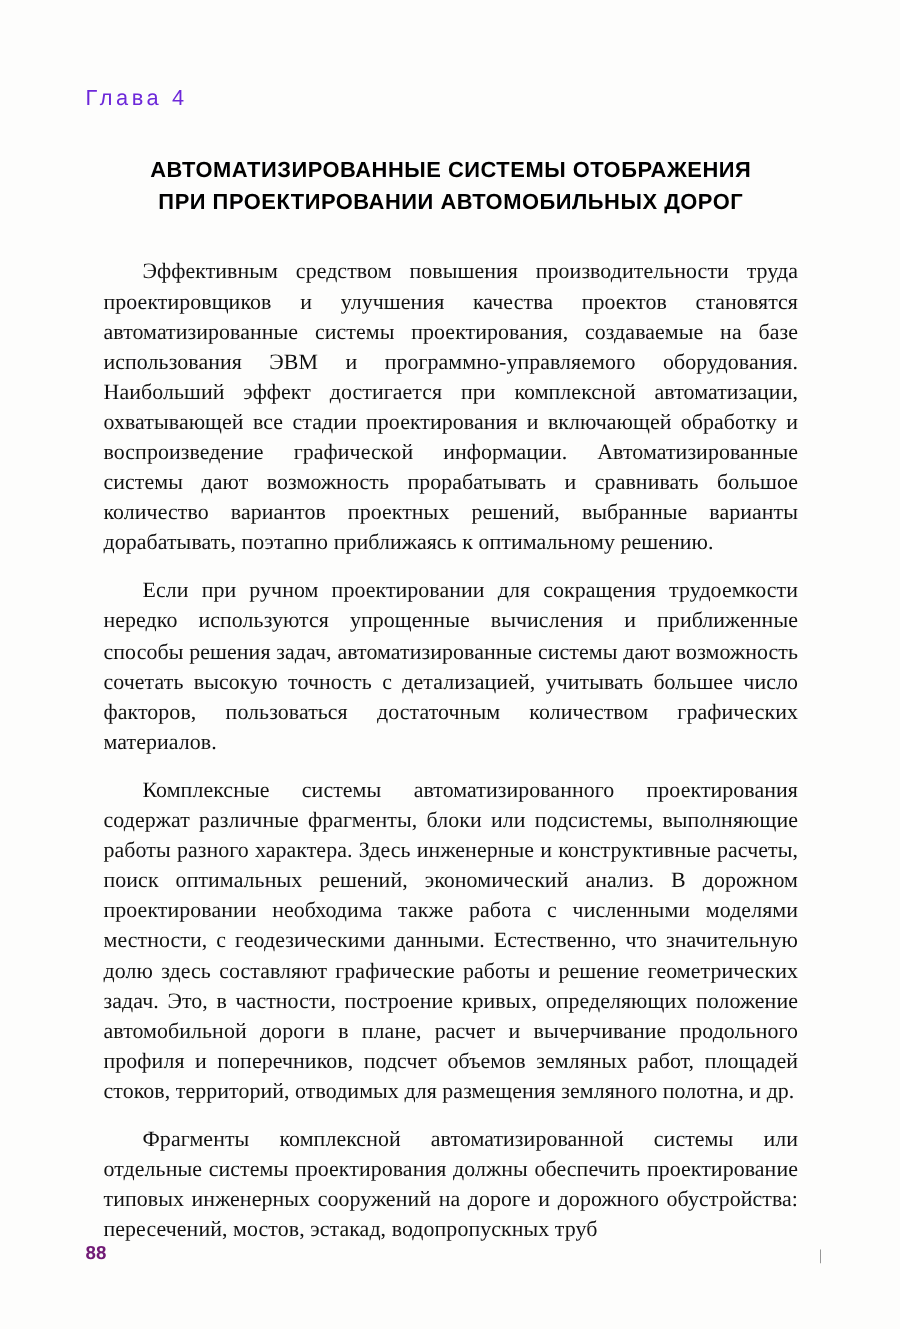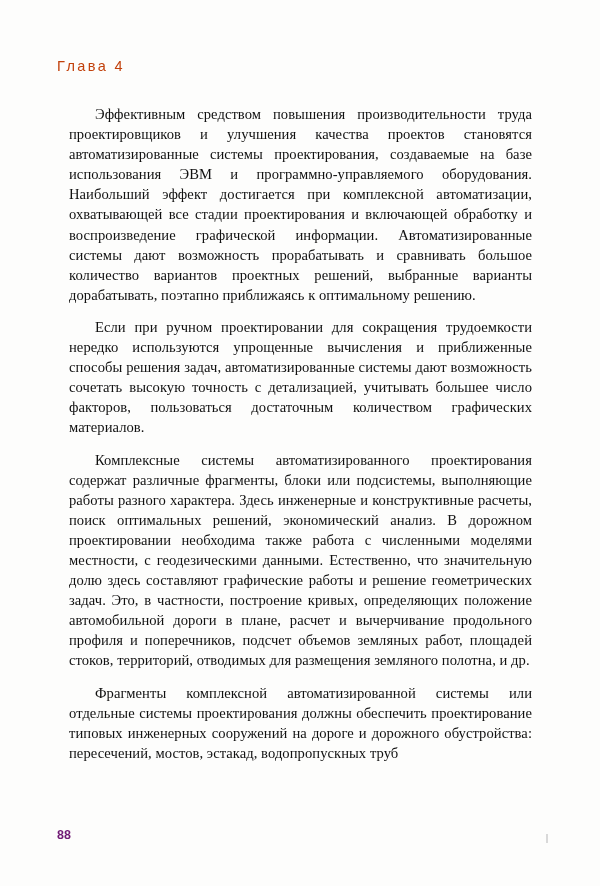--- a/index.html
+++ b/index.html
@@ -20,21 +20,21 @@
     position: absolute;
     left: 57px;
     top: 58px;
     width: 487px;
   }
   .chapter-label {
     font-family: "Liberation Sans", sans-serif;
     font-size: 14.5px;
     letter-spacing: 2.4px;
     font-weight: 400;
-    color: #c2410c;
+    color: #6d28d9;
     margin: 0 0 30px 0;
   }
   .doc-title {
     font-family: "Liberation Sans", sans-serif;
     font-weight: bold;
     font-size: 14.6px;
     letter-spacing: 0.35px;
     line-height: 1.42;
     text-align: center;
     margin: 0;
@@ -84,20 +84,24 @@
   }
 </style>
 </head>
 <body>
 
 <div class="page">
   <div class="content">
 
     <div class="chapter-label">Глава 4</div>
 
+    <h1 class="doc-title">
+      <span>АВТОМАТИЗИРОВАННЫЕ СИСТЕМЫ ОТОБРАЖЕНИЯ</span>
+      <span class="line2">ПРИ ПРОЕКТИРОВАНИИ АВТОМОБИЛЬНЫХ ДОРОГ</span>
+    </h1>
 
 
     <div class="body-text">
       <p>Эффективным средством повышения производительности труда проектировщиков и улучшения качества проектов становятся автоматизированные системы проектирования, создаваемые на базе использования ЭВМ и программно-управляемого оборудования. Наибольший эффект достигается при комплексной автоматизации, охватывающей все стадии проектирования и включающей обработку и воспроизведение графической информации. Автоматизированные системы дают возможность прорабатывать и сравнивать большое количество вариантов проектных решений, выбранные варианты дорабатывать, поэтапно приближаясь к оптимальному решению.</p>
       <p>Если при ручном проектировании для сокращения трудоемкости нередко используются упрощенные вычисления и приближенные способы решения задач, автоматизированные системы дают возможность сочетать высокую точность с детализацией, учитывать большее число факторов, пользоваться достаточным количеством графических материалов.</p>
       <p>Комплексные системы автоматизированного проектирования содержат различные фрагменты, блоки или подсистемы, выполняющие работы разного характера. Здесь инженерные и конструктивные расчеты, поиск оптимальных решений, экономический анализ. В дорожном проектировании необходима также работа с численными моделями местности, с геодезическими данными. Естественно, что значительную долю здесь составляют графические работы и решение геометрических задач. Это, в частности, построение кривых, определяющих положение автомобильной дороги в плане, расчет и вычерчивание продольного профиля и поперечников, подсчет объемов земляных работ, площадей стоков, территорий, отводимых для размещения земляного полотна, и др.</p>
       <p>Фрагменты комплексной автоматизированной системы или отдельные системы проектирования должны обеспечить проектирование типовых инженерных сооружений на дороге и дорожного обустройства: пересечений, мостов, эстакад, водопропускных труб</p>
     </div>
 
   </div>

